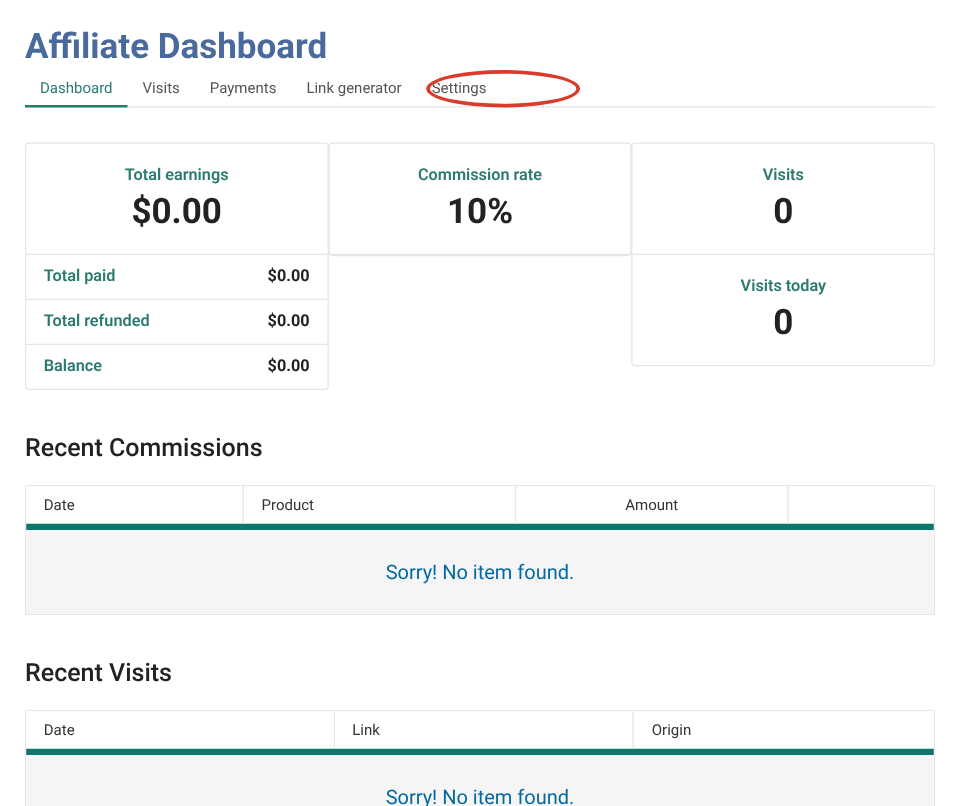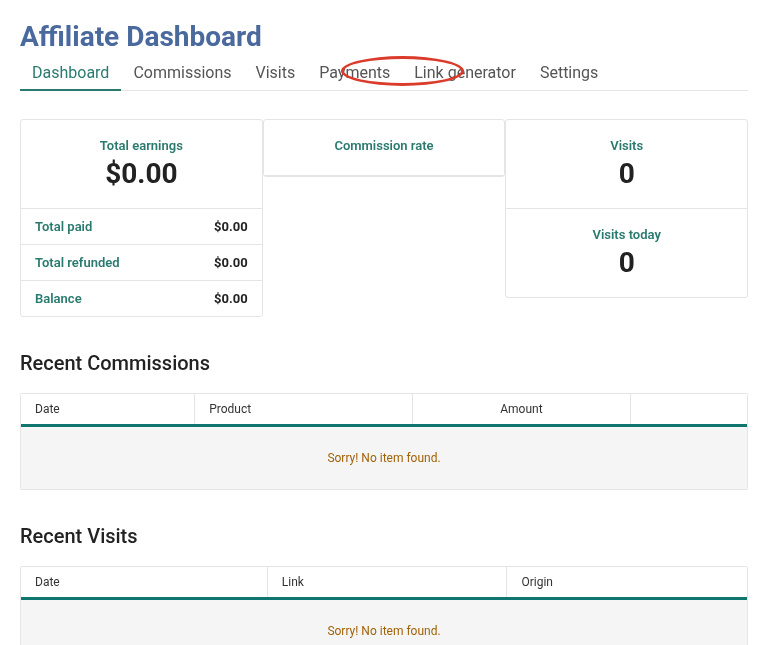--- a/index.html
+++ b/index.html
@@ -17,21 +17,21 @@
     margin-bottom: 2px;
   }
   .tabs {
     display: flex;
     align-items: center;
     border-bottom: 1px solid #e5e5e5;
     position: relative;
   }
   .tab {
     padding: 8px 12px;
-    font-size: 16px;
+    font-size: 12px;
     color: #555;
     cursor: pointer;
     position: relative;
   }
   .tab.active {
     color: #2a7a6f;
   }
   .tab.active::after {
     content: "";
     position: absolute;
@@ -101,41 +101,40 @@
     font-size: 12px;
     font-weight: 400;
     color: #333;
     padding: 8px 14px;
     border-right: 1px solid #e5e5e5;
   }
   .th:last-child { border-right: none; }
   .empty {
     background: #f5f5f5;
     text-align: center;
-    font-size: 12px;
-    color: #a16207;
+    font-size: 16px;
+    color: #0369a1;
     padding: 24px 10px;
-    border-top: 3px solid #0f766e;
+    border-top: 5px solid #0f766e;
   }
   .c1 .th:nth-child(1){ width: 24%; }
   .c1 .th:nth-child(2){ width: 30%; }
   .c1 .th:nth-child(3){ width: 30%; text-align:center;}
   .c1 .th:nth-child(4){ width: 16%; }
   .c2 .th:nth-child(1){ width: 34%; }
   .c2 .th:nth-child(2){ width: 33%; }
   .c2 .th:nth-child(3){ width: 33%; }
 </style>
 </head>
 <body>
 
 <h1 class="page-title">Affiliate Dashboard</h1>
 
 <div class="tabs">
   <div class="tab active">Dashboard</div>
-  <div class="tab">Commissions</div>
   <div class="tab">Visits</div>
   <div class="tab">Payments</div>
   <div class="tab" id="tab-linkgen">Link generator</div>
   <div class="tab">Settings</div>
   <div class="highlight-oval" id="oval" style="left: 321px; top: 0.5px; width: 123px;"></div>
 </div>
 
 <div class="cards">
   <div class="card-col">
     <div class="card">
@@ -157,20 +156,21 @@
           <span class="rval">$0.00</span>
         </div>
       </div>
     </div>
   </div>
 
   <div class="card-col">
     <div class="card">
       <div class="card-cell">
         <div class="card-label">Commission rate</div>
+        <div class="card-value">10%</div>
       </div>
       <div class="hr-card"></div>
     </div>
   </div>
 
   <div class="card-col">
     <div class="card">
       <div class="card-cell">
         <div class="card-label">Visits</div>
         <div class="card-value">0</div>

